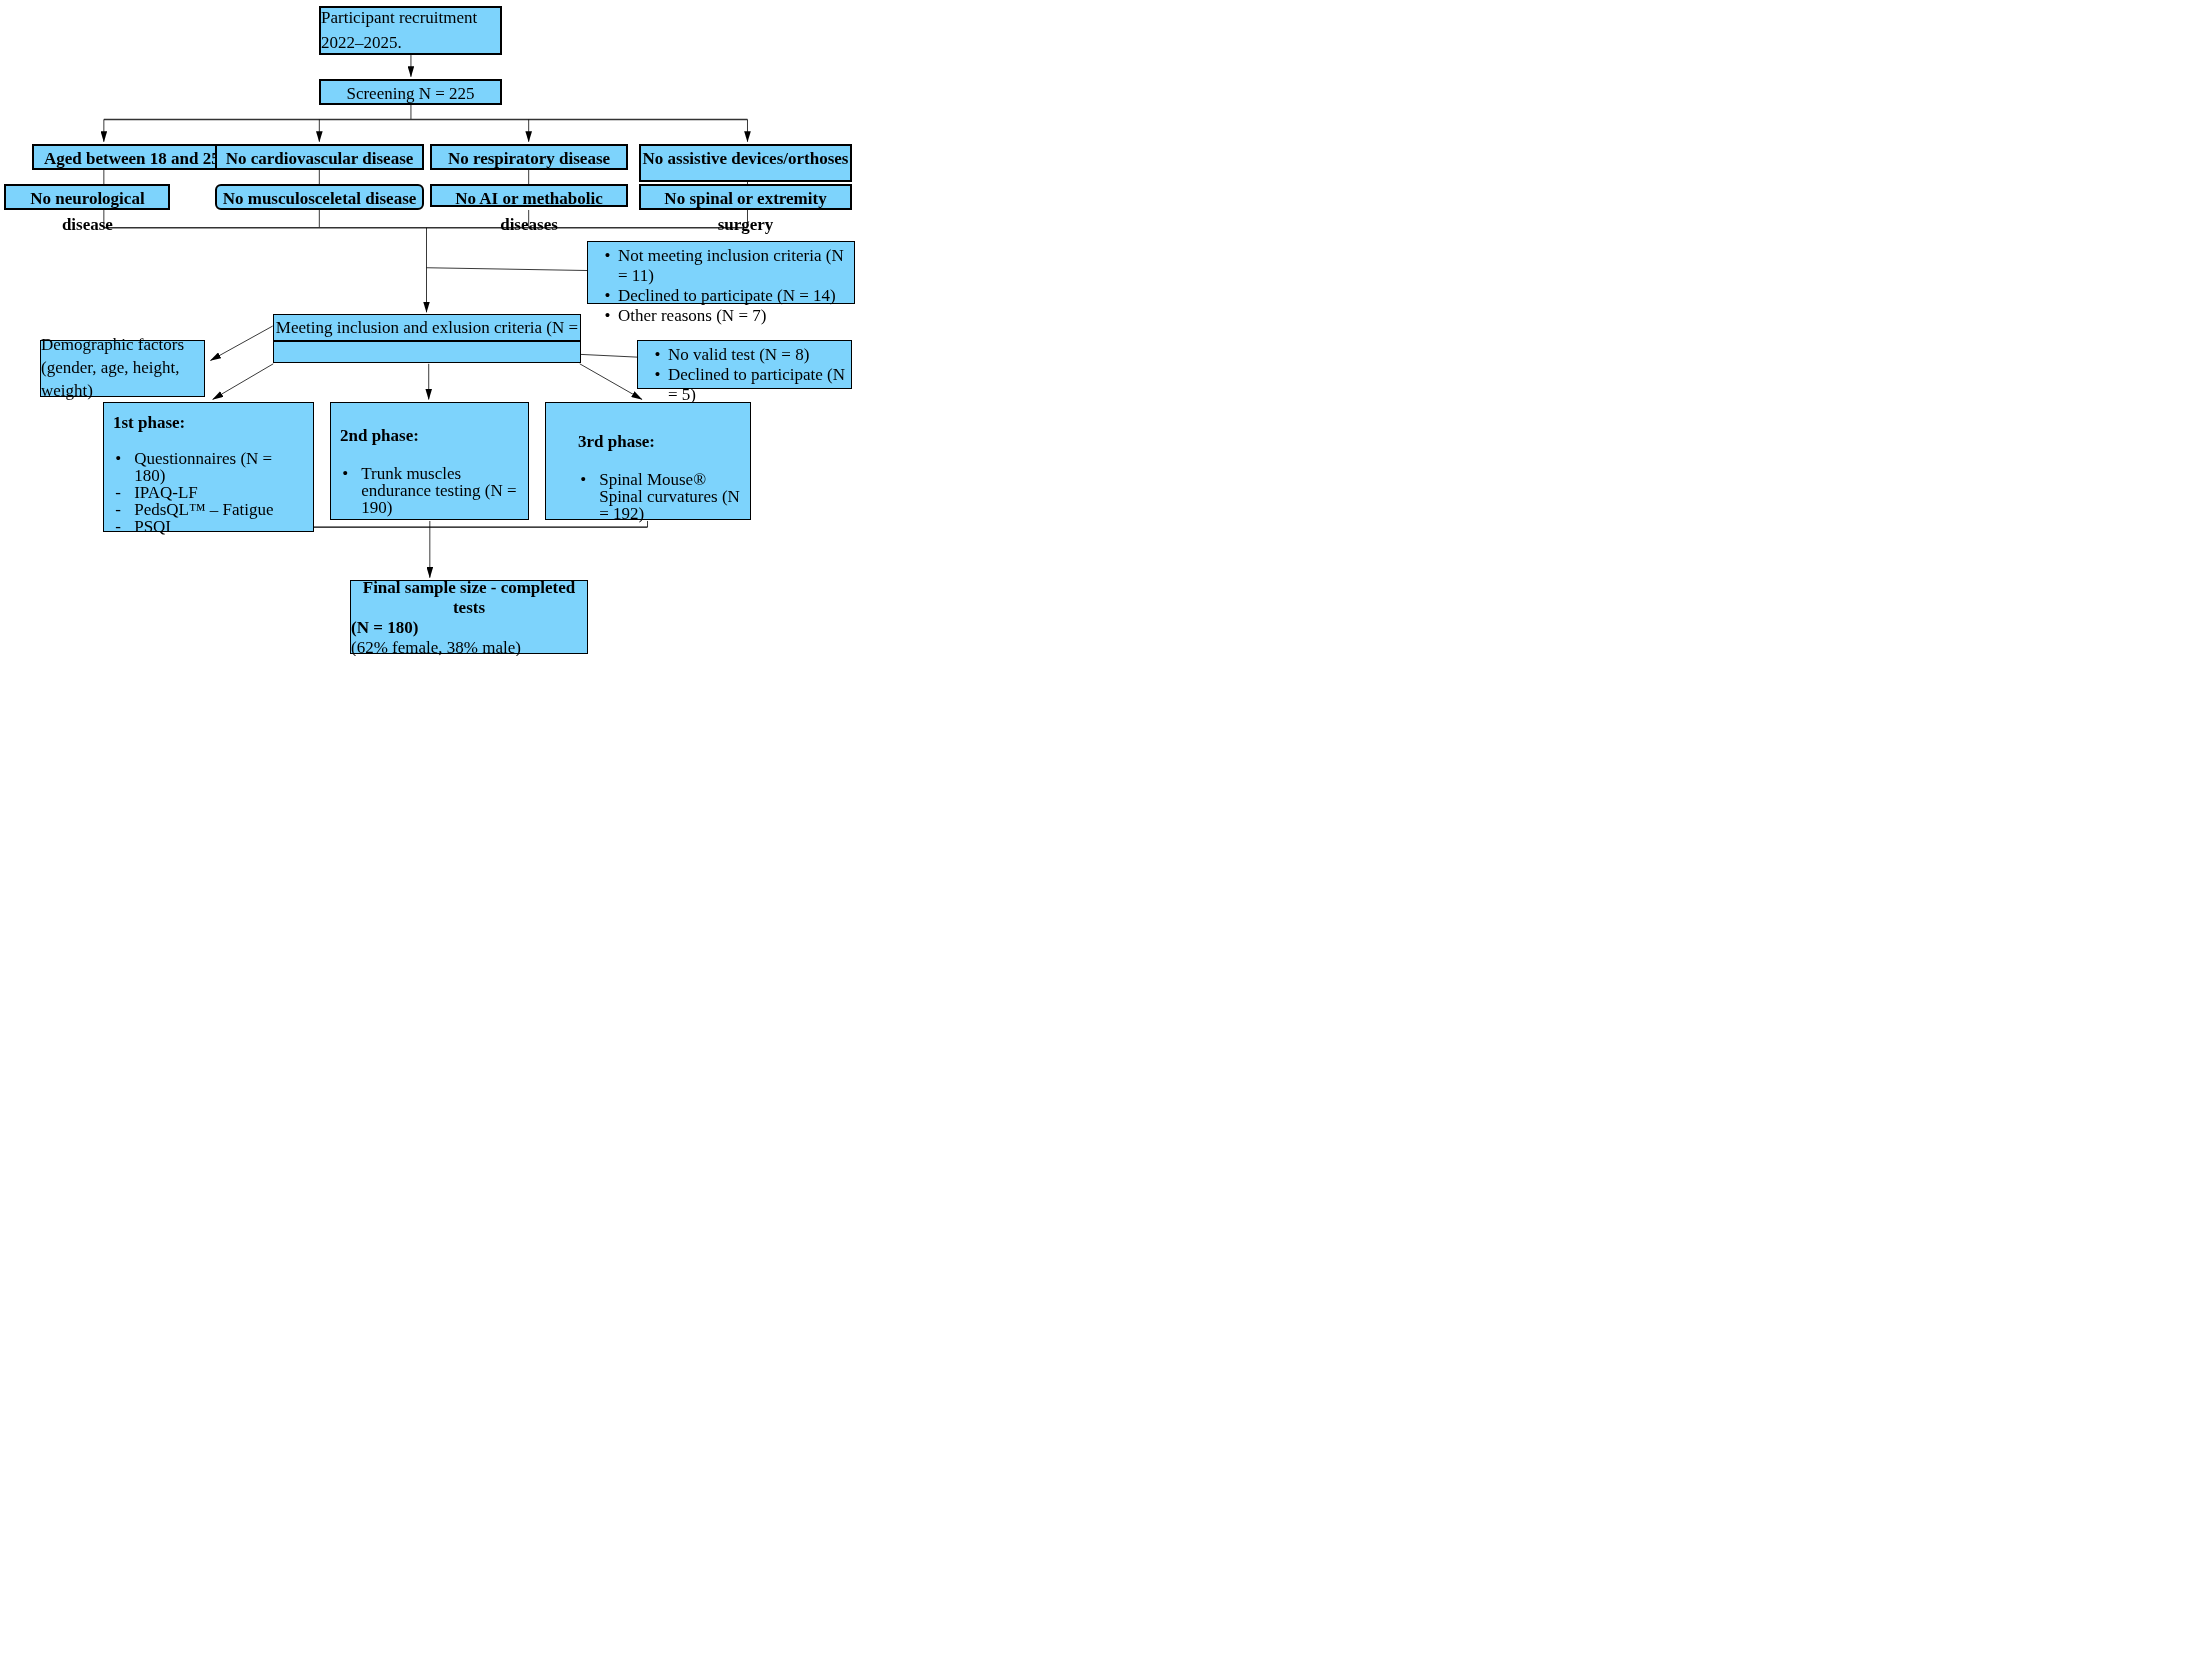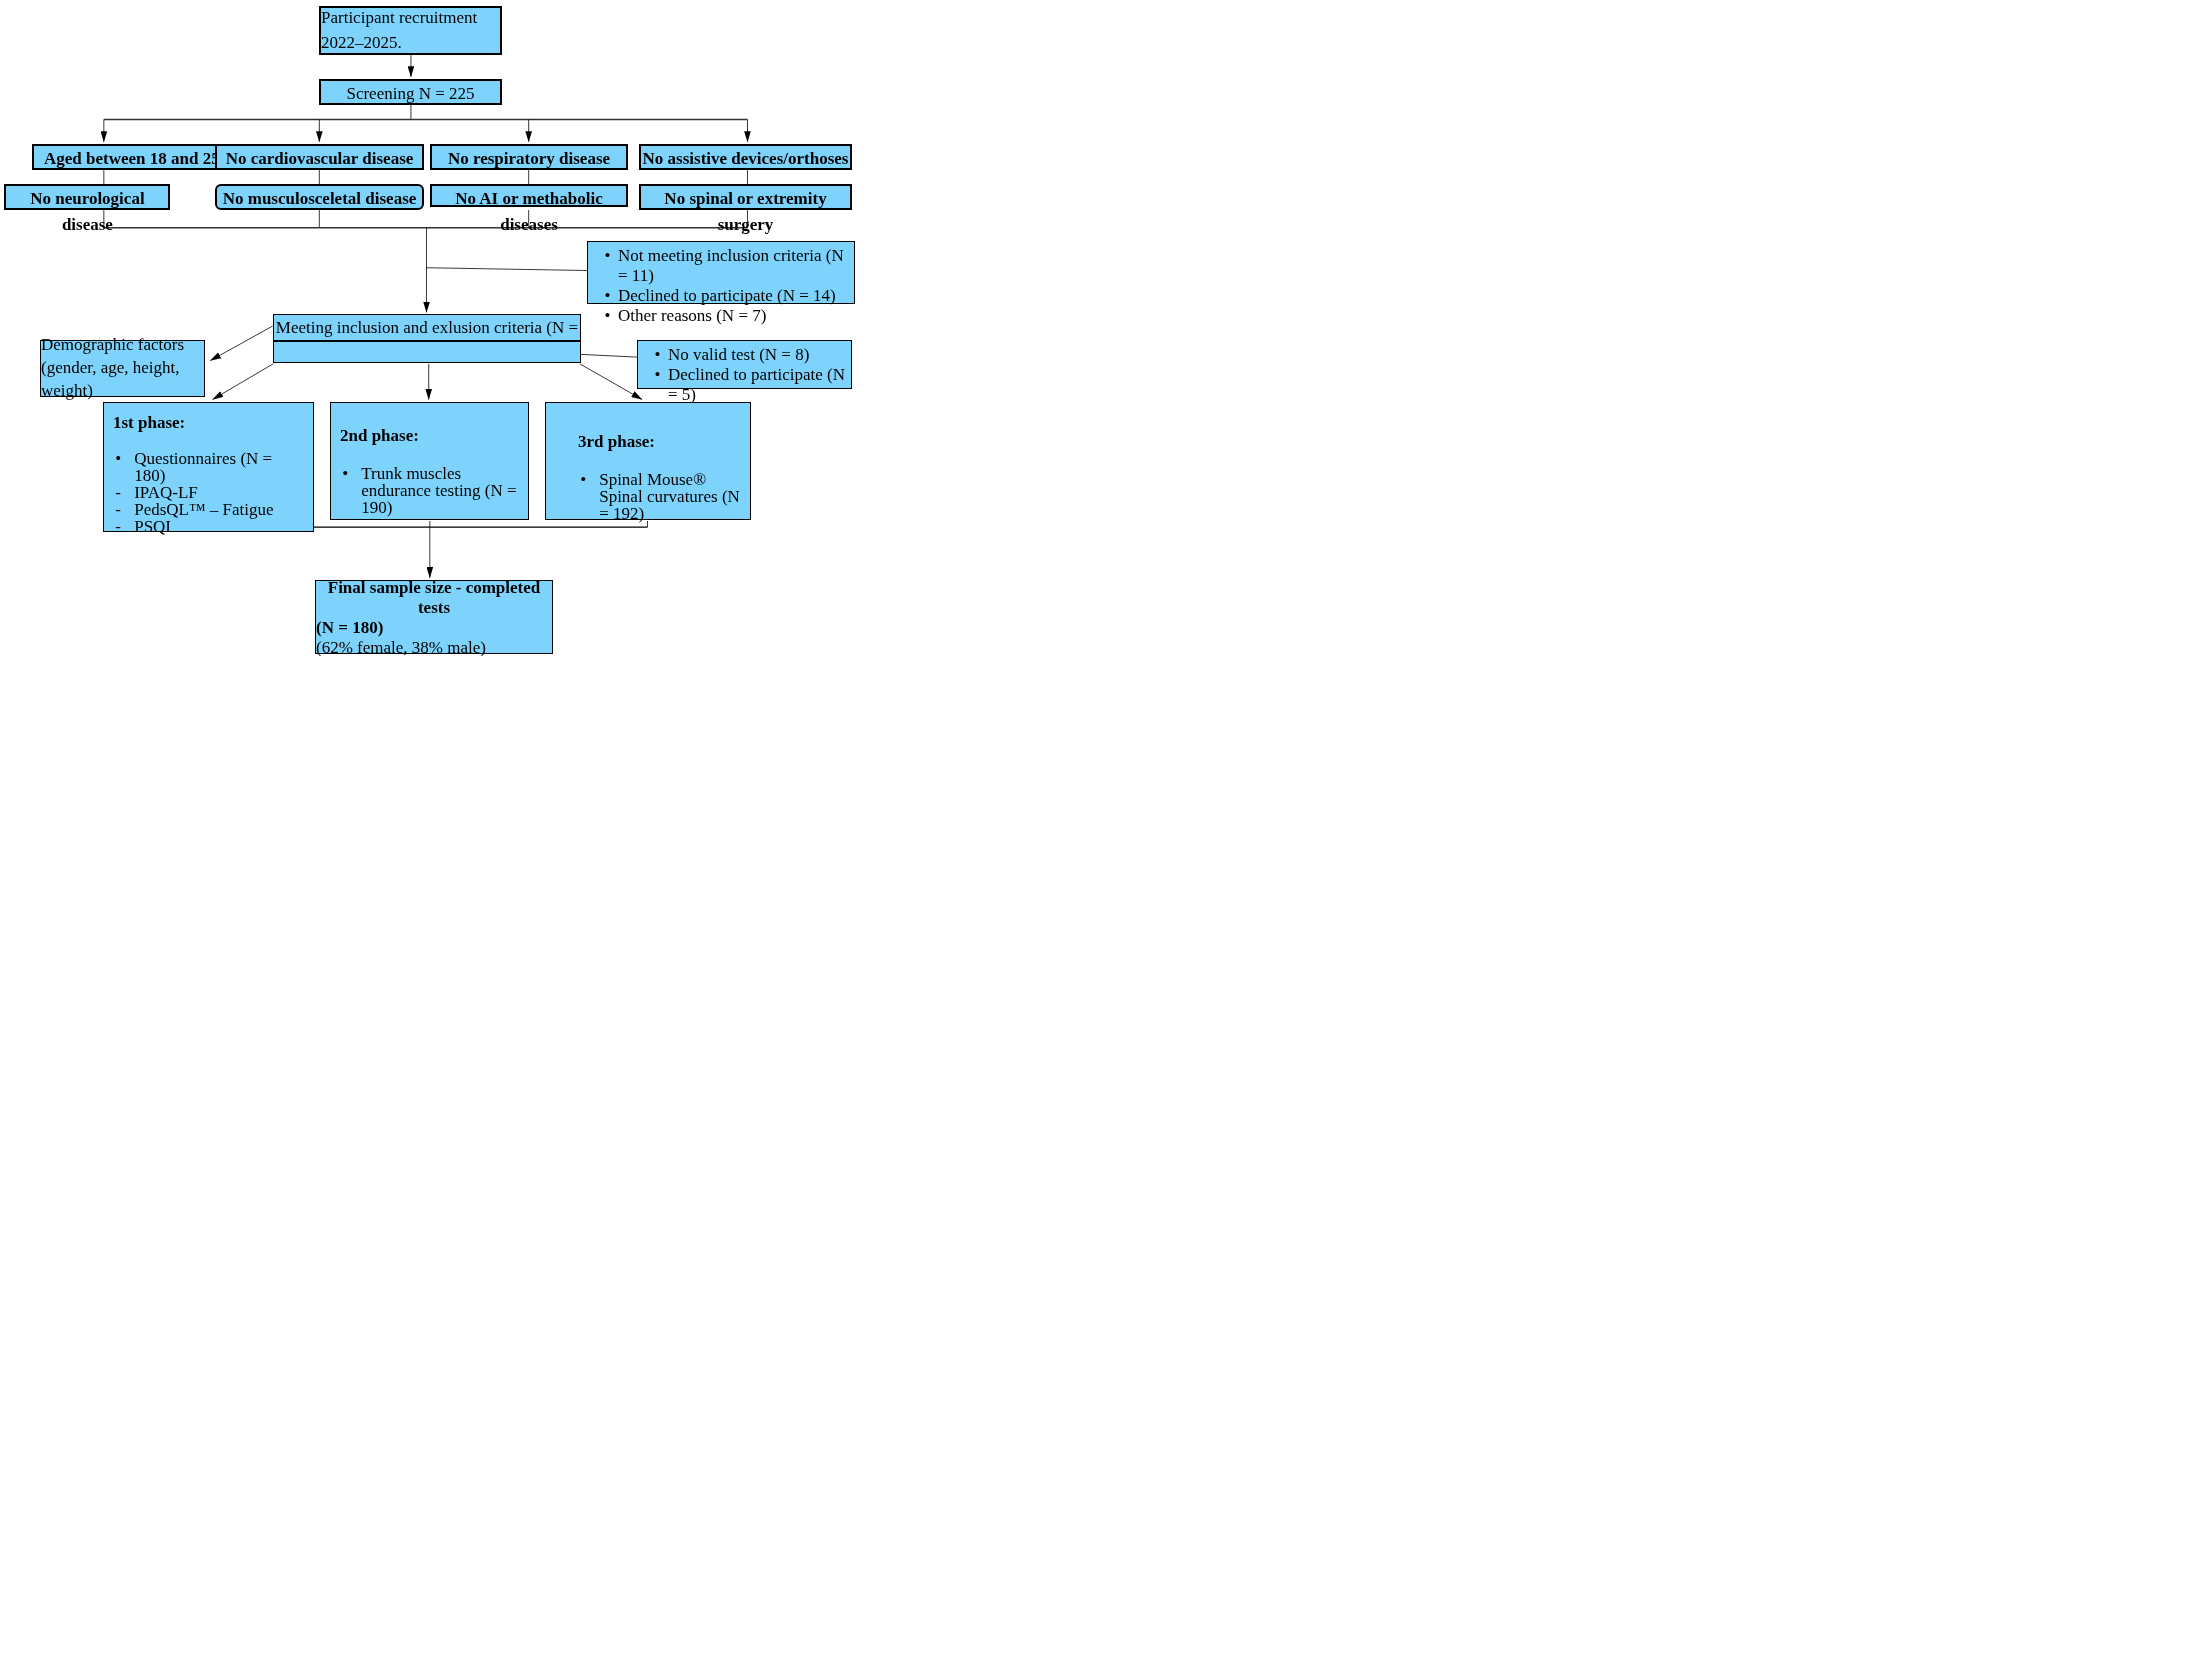--- a/index.html
+++ b/index.html
@@ -42,21 +42,21 @@
   }
   .phase .ptitle { font-weight: bold; }
   .phase .plist  { margin-top: 14.4px; }
   .phase .lrow   { line-height: 17px; }
   .phase .lrow .marker { width: 19px; flex: 0 0 19px; text-align: left; padding-left: 2.2px; }
   .phase-2 { padding-top: 20px; }
   .phase-2 .plist { margin-top: 16.7px; }
   .phase-3 { padding-top: 25.5px; padding-left: 32px; }
   .phase-3 .plist { margin-top: 16.7px; }
   .stack { flex-direction: column; justify-content: center; }
-  .final-box { line-height: 20px; padding-top: 2.2px; }
+  .final-box { line-height: 20px; padding-top: 2.2px; margin-left: 35px; }
 </style>
 </head>
 <body>
 
 <div id="canvas">
 
   <svg id="connectors" width="858" height="656" viewBox="0 0 1545 1181">
     <defs>
       <marker id="arrow" viewBox="0 0 20 12" refX="19" refY="6" markerWidth="20" markerHeight="12" orient="auto" markerUnits="userSpaceOnUse">
         <path d="M0,0 L20,6 L0,12 z" fill="#000000"></path>
@@ -124,21 +124,21 @@
 
   <div class="box thick bold" style="left:4.4px; top:144px; width:199px; height:26px;margin-left:28px;">
     <span>Aged between 18 and 25</span>
   </div>
   <div class="box thick bold" style="left:215px; top:144px; width:209px; height:26px;">
     <span>No cardiovascular disease</span>
   </div>
   <div class="box thick bold" style="left:430px; top:144px; width:198px; height:26px;">
     <span>No respiratory disease</span>
   </div>
-  <div class="box thick bold" style="left:639px; top:144px; width:213px; height:26px;">
+  <div class="box thick bold" style="left:639px; top:144px; width:213px; height:38px;">
     <span>No assistive devices/orthoses</span>
   </div>
 
   <div class="box thick bold" style="left:4.4px; top:184px; width:166px; height:25.5px;">
     <span>No neurological disease</span>
   </div>
   <div class="box thick bold" style="left:215px; top:184px; width:209px; height:25.5px;border-radius:6px;">
     <span>No musculosceletal disease</span>
   </div>
   <div class="box thick bold" style="left:430px; top:184px; width:198px; height:23px;">

